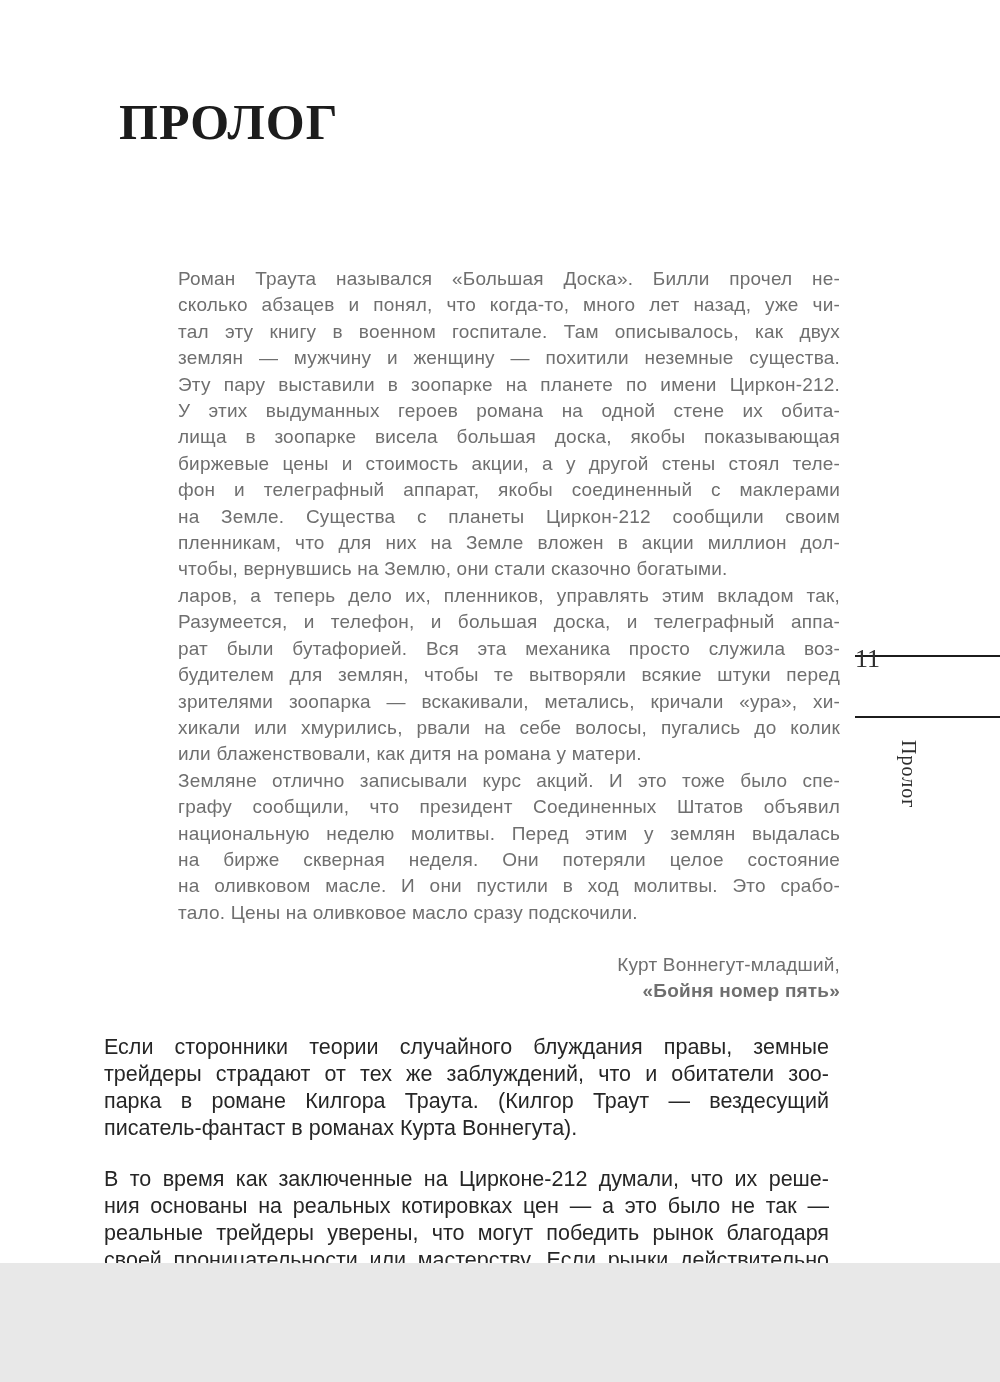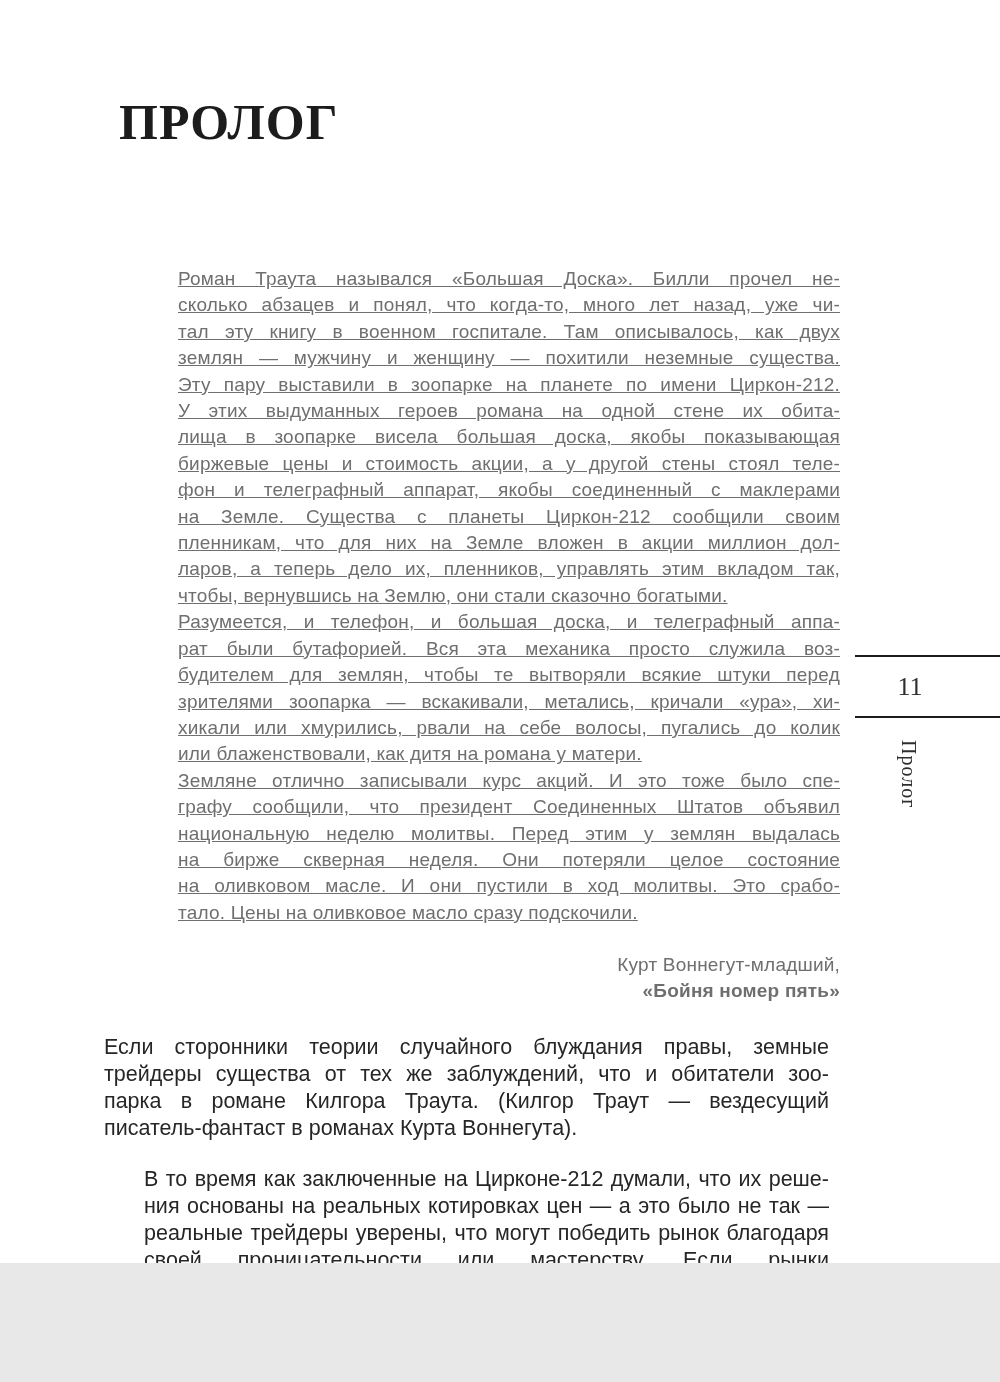--- a/index.html
+++ b/index.html
@@ -26,48 +26,47 @@
     font-size:50px;line-height:1;
     letter-spacing:1px;
     color:var(--title-color);
   }
   .quote-block{
     position:absolute;left:178px;top:266px;width:662px;
     font-family:"Liberation Sans", sans-serif;
     font-size:19px;line-height:26.4px;
     letter-spacing:0.2px;
     color:var(--quote-color);
-    text-decoration:underline;
   }
   .body-text{
     position:absolute;left:104px;top:1034px;width:725px;
     font-family:Liberation Sans, sans-serif;
     font-size:21.5px;line-height:27px;
     color:var(--body-color);
   }
-  .body-text .para + .para{margin-top:24px;margin-left:40px;}
+  .body-text .para + .para{margin-top:24px;}
   .line.just{text-align:justify;text-align-last:justify;}
   .line.flush{text-align:left;text-align-last:left;}
   .attribution{
     position:absolute;left:178px;top:952px;width:662px;
     font-family:"Liberation Sans", sans-serif;
     font-size:19px;line-height:26.4px;
     letter-spacing:0.2px;
     color:var(--quote-color);
     text-align:right;
   }
   .margin-rule{
     position:absolute;left:855px;width:145px;height:2px;
     background:var(--rule-color);
   }
   .rule-top{top:655px;}
   .rule-bottom{top:716px;}
   .page-number{
-    position:absolute;left:855px;top:671px;width:110px;
-    text-align:center;
+    position:absolute;left:855px;top:643px;width:110px;
+    text-align:left;
     font-family:"Liberation Serif", serif;
     font-size:26px;line-height:1.2;
     color:var(--marginalia-color);
   }
   .margin-label{
     position:absolute;left:897px;top:740px;
     writing-mode:vertical-rl;
     font-family:"Liberation Serif", serif;
     font-size:20px;
     letter-spacing:1px;
@@ -87,22 +86,22 @@
         <div class="line just">сколько абзацев и понял, что когда-то, много лет назад, уже чи-</div>
         <div class="line just">тал эту книгу в военном госпитале. Там описывалось, как двух</div>
         <div class="line just">землян — мужчину и женщину — похитили неземные существа.</div>
         <div class="line just">Эту пару выставили в зоопарке на планете по имени Циркон-212.</div>
         <div class="line just">У этих выдуманных героев романа на одной стене их обита-</div>
         <div class="line just">лища в зоопарке висела большая доска, якобы показывающая</div>
         <div class="line just">биржевые цены и стоимость акции, а у другой стены стоял теле-</div>
         <div class="line just">фон и телеграфный аппарат, якобы соединенный с маклерами</div>
         <div class="line just">на Земле. Существа с планеты Циркон-212 сообщили своим</div>
         <div class="line just">пленникам, что для них на Земле вложен в акции миллион дол-</div>
+        <div class="line flush">чтобы, вернувшись на Землю, они стали сказочно богатыми.</div>
         <div class="line just">ларов, а теперь дело их, пленников, управлять этим вкладом так,</div>
-        <div class="line flush">чтобы, вернувшись на Землю, они стали сказочно богатыми.</div>
       </div>
       <div class="para">
         <div class="line just">Разумеется, и телефон, и большая доска, и телеграфный аппа-</div>
         <div class="line just">рат были бутафорией. Вся эта механика просто служила воз-</div>
         <div class="line just">будителем для землян, чтобы те вытворяли всякие штуки перед</div>
         <div class="line just">зрителями зоопарка — вскакивали, метались, кричали «ура», хи-</div>
         <div class="line just">хикали или хмурились, рвали на себе волосы, пугались до колик</div>
         <div class="line flush">или блаженствовали, как дитя на романа у матери.</div>
       </div>
       <div class="para">
@@ -116,21 +115,21 @@
     </div>
 
   <div class="attribution">
     <div class="line flush" style="text-align:right;text-align-last:right;">Курт Воннегут-младший,</div>
     <div class="line flush" style="text-align:right;text-align-last:right;font-weight:bold;">«Бойня номер пять»</div>
   </div>
 
   <div class="body-text" id="body-text">
       <div class="para">
         <div class="line just">Если сторонники теории случайного блуждания правы, земные</div>
-        <div class="line just">трейдеры существа от тех же заблуждений, что и обитатели зоо-</div>
+        <div class="line just">трейдеры страдают от тех же заблуждений, что и обитатели зоо-</div>
         <div class="line just">парка в романе Килгора Траута. (Килгор Траут — вездесущий</div>
         <div class="line flush">писатель-фантаст в романах Курта Воннегута).</div>
       </div>
       <div class="para">
         <div class="line just">В то время как заключенные на Цирконе-212 думали, что их реше-</div>
         <div class="line just">ния основаны на реальных котировках цен — а это было не так —</div>
         <div class="line just">реальные трейдеры уверены, что могут победить рынок благодаря</div>
         <div class="line just">своей проницательности или мастерству. Если рынки действительно</div>
       </div>
     </div>

